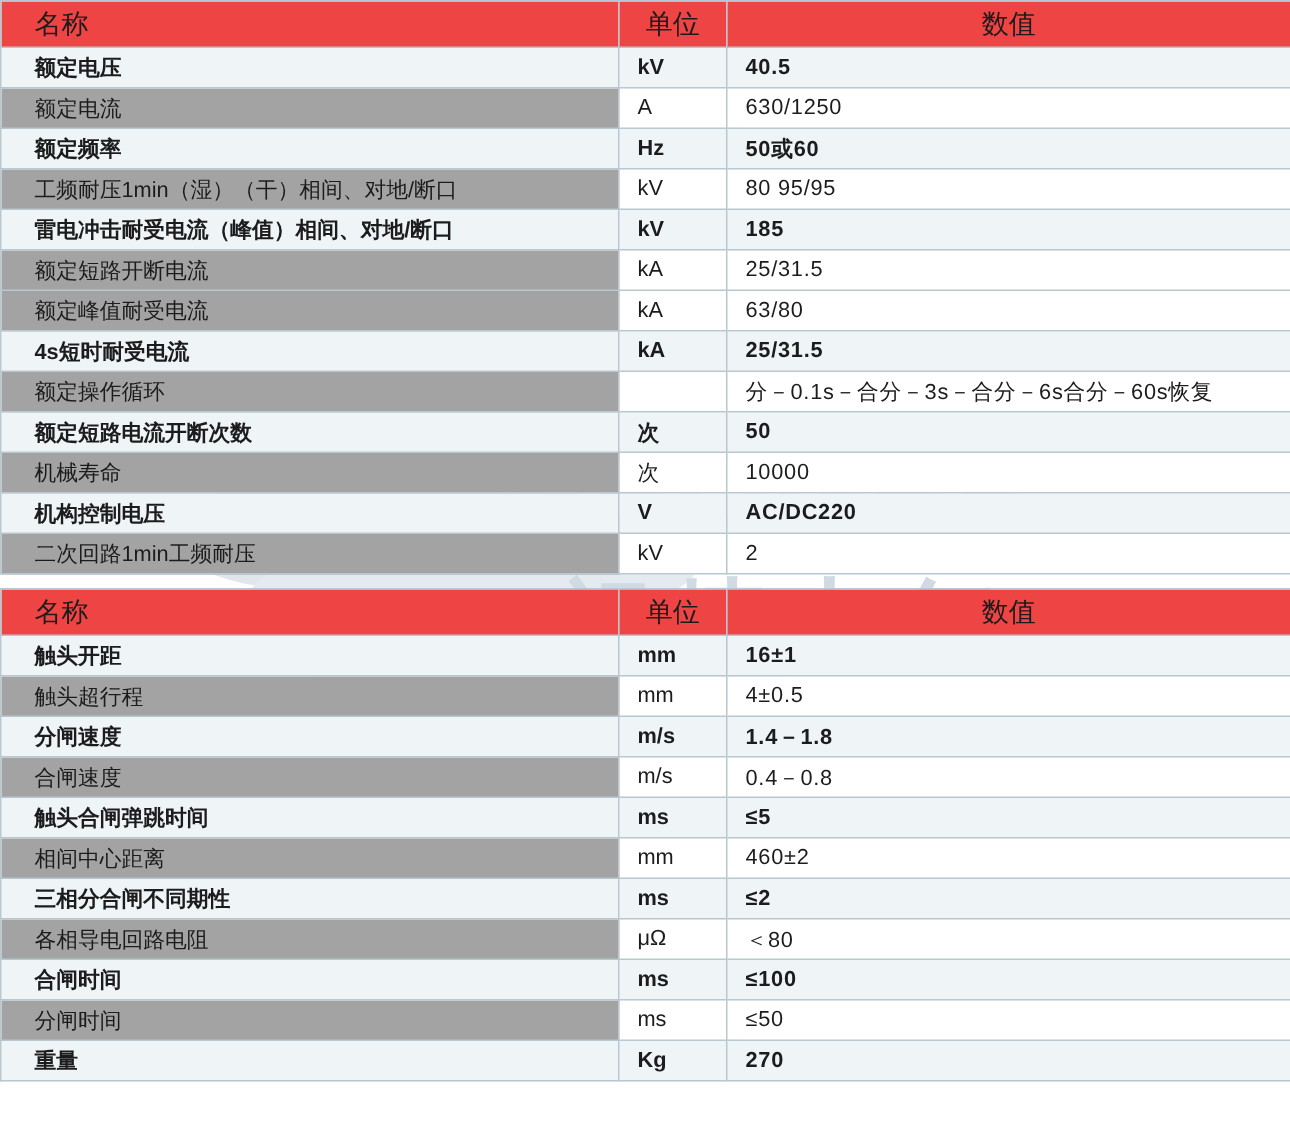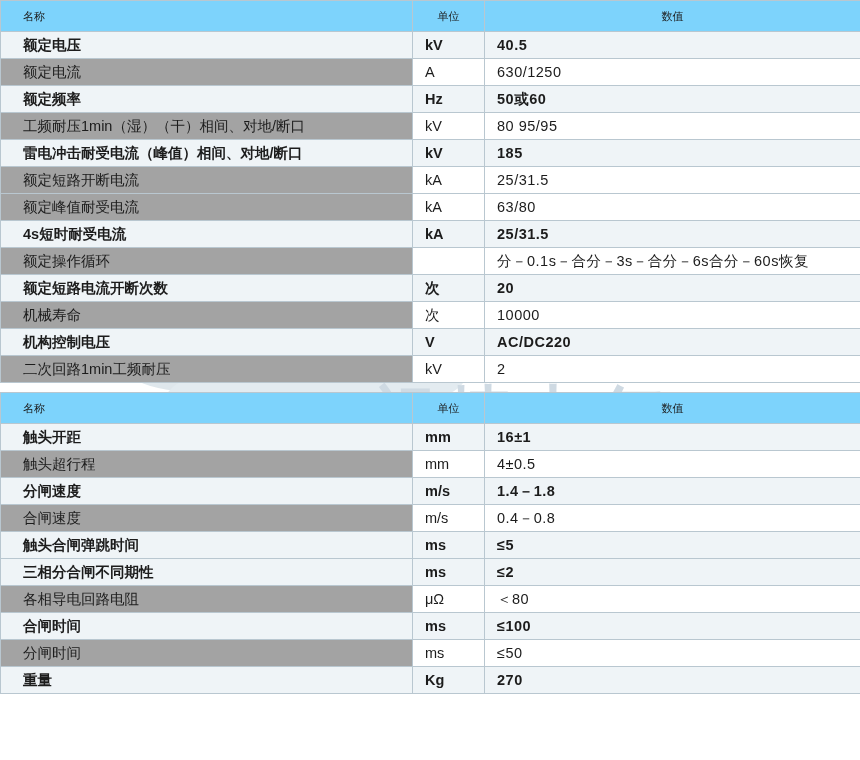--- a/index.html
+++ b/index.html
@@ -97,25 +97,25 @@
 
   table.spec th, table.spec td {
     border: 1px solid #b9c7d0;
     height: 26px;
     font-size: 14.5px;
     color: #1c1c1c;
     padding: 0 6px;
     background-clip: padding-box;
   }
   table.spec thead th {
-    background: #7dd3fc;
+    background: #ef4444;
     font-weight: normal;
     text-align: center;
     height: 30px;
-    font-size: 11px;
+    font-size: 18px;
   }
   table.spec thead th.h-name {
     text-align: left;
     padding-left: 22px;
   }
   table.spec tbody td.td-name {
     text-align: left;
     padding-left: 22px;
     background: #a3a3a3;
   }
@@ -207,21 +207,21 @@
         <td class="td-val">25/31.5</td>
       </tr>
       <tr>
         <td class="td-name">额定操作循环</td>
         <td class="td-unit"></td>
         <td class="td-val">分－0.1s－合分－3s－合分－6s合分－60s恢复</td>
       </tr>
       <tr class="alt">
         <td class="td-name">额定短路电流开断次数</td>
         <td class="td-unit">次</td>
-        <td class="td-val">20</td>
+        <td class="td-val">50</td>
       </tr>
       <tr>
         <td class="td-name">机械寿命</td>
         <td class="td-unit">次</td>
         <td class="td-val">10000</td>
       </tr>
       <tr class="alt">
         <td class="td-name">机构控制电压</td>
         <td class="td-unit">V</td>
         <td class="td-val">AC/DC220</td>
@@ -266,20 +266,25 @@
       <tr>
         <td class="td-name">合闸速度</td>
         <td class="td-unit">m/s</td>
         <td class="td-val">0.4－0.8</td>
       </tr>
       <tr class="alt">
         <td class="td-name">触头合闸弹跳时间</td>
         <td class="td-unit">ms</td>
         <td class="td-val">≤5</td>
       </tr>
+      <tr>
+        <td class="td-name">相间中心距离</td>
+        <td class="td-unit">mm</td>
+        <td class="td-val">460±2</td>
+      </tr>
       <tr class="alt">
         <td class="td-name">三相分合闸不同期性</td>
         <td class="td-unit">ms</td>
         <td class="td-val">≤2</td>
       </tr>
       <tr>
         <td class="td-name">各相导电回路电阻</td>
         <td class="td-unit">μΩ</td>
         <td class="td-val">＜80</td>
       </tr>

